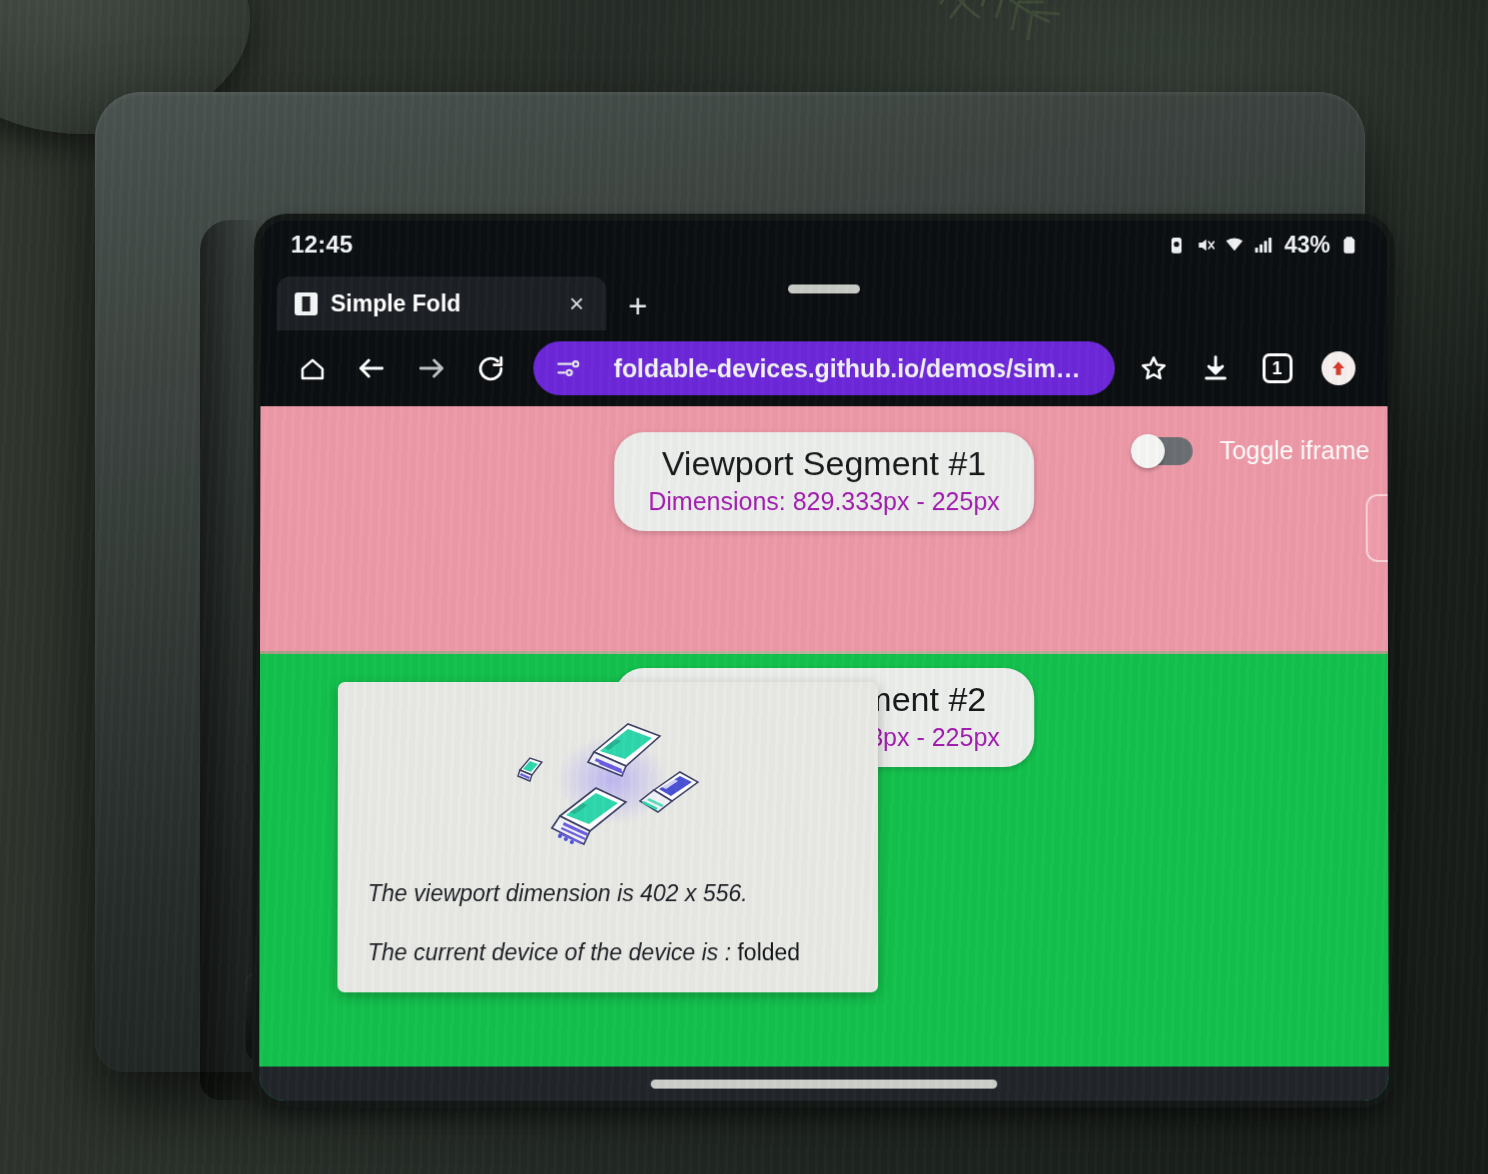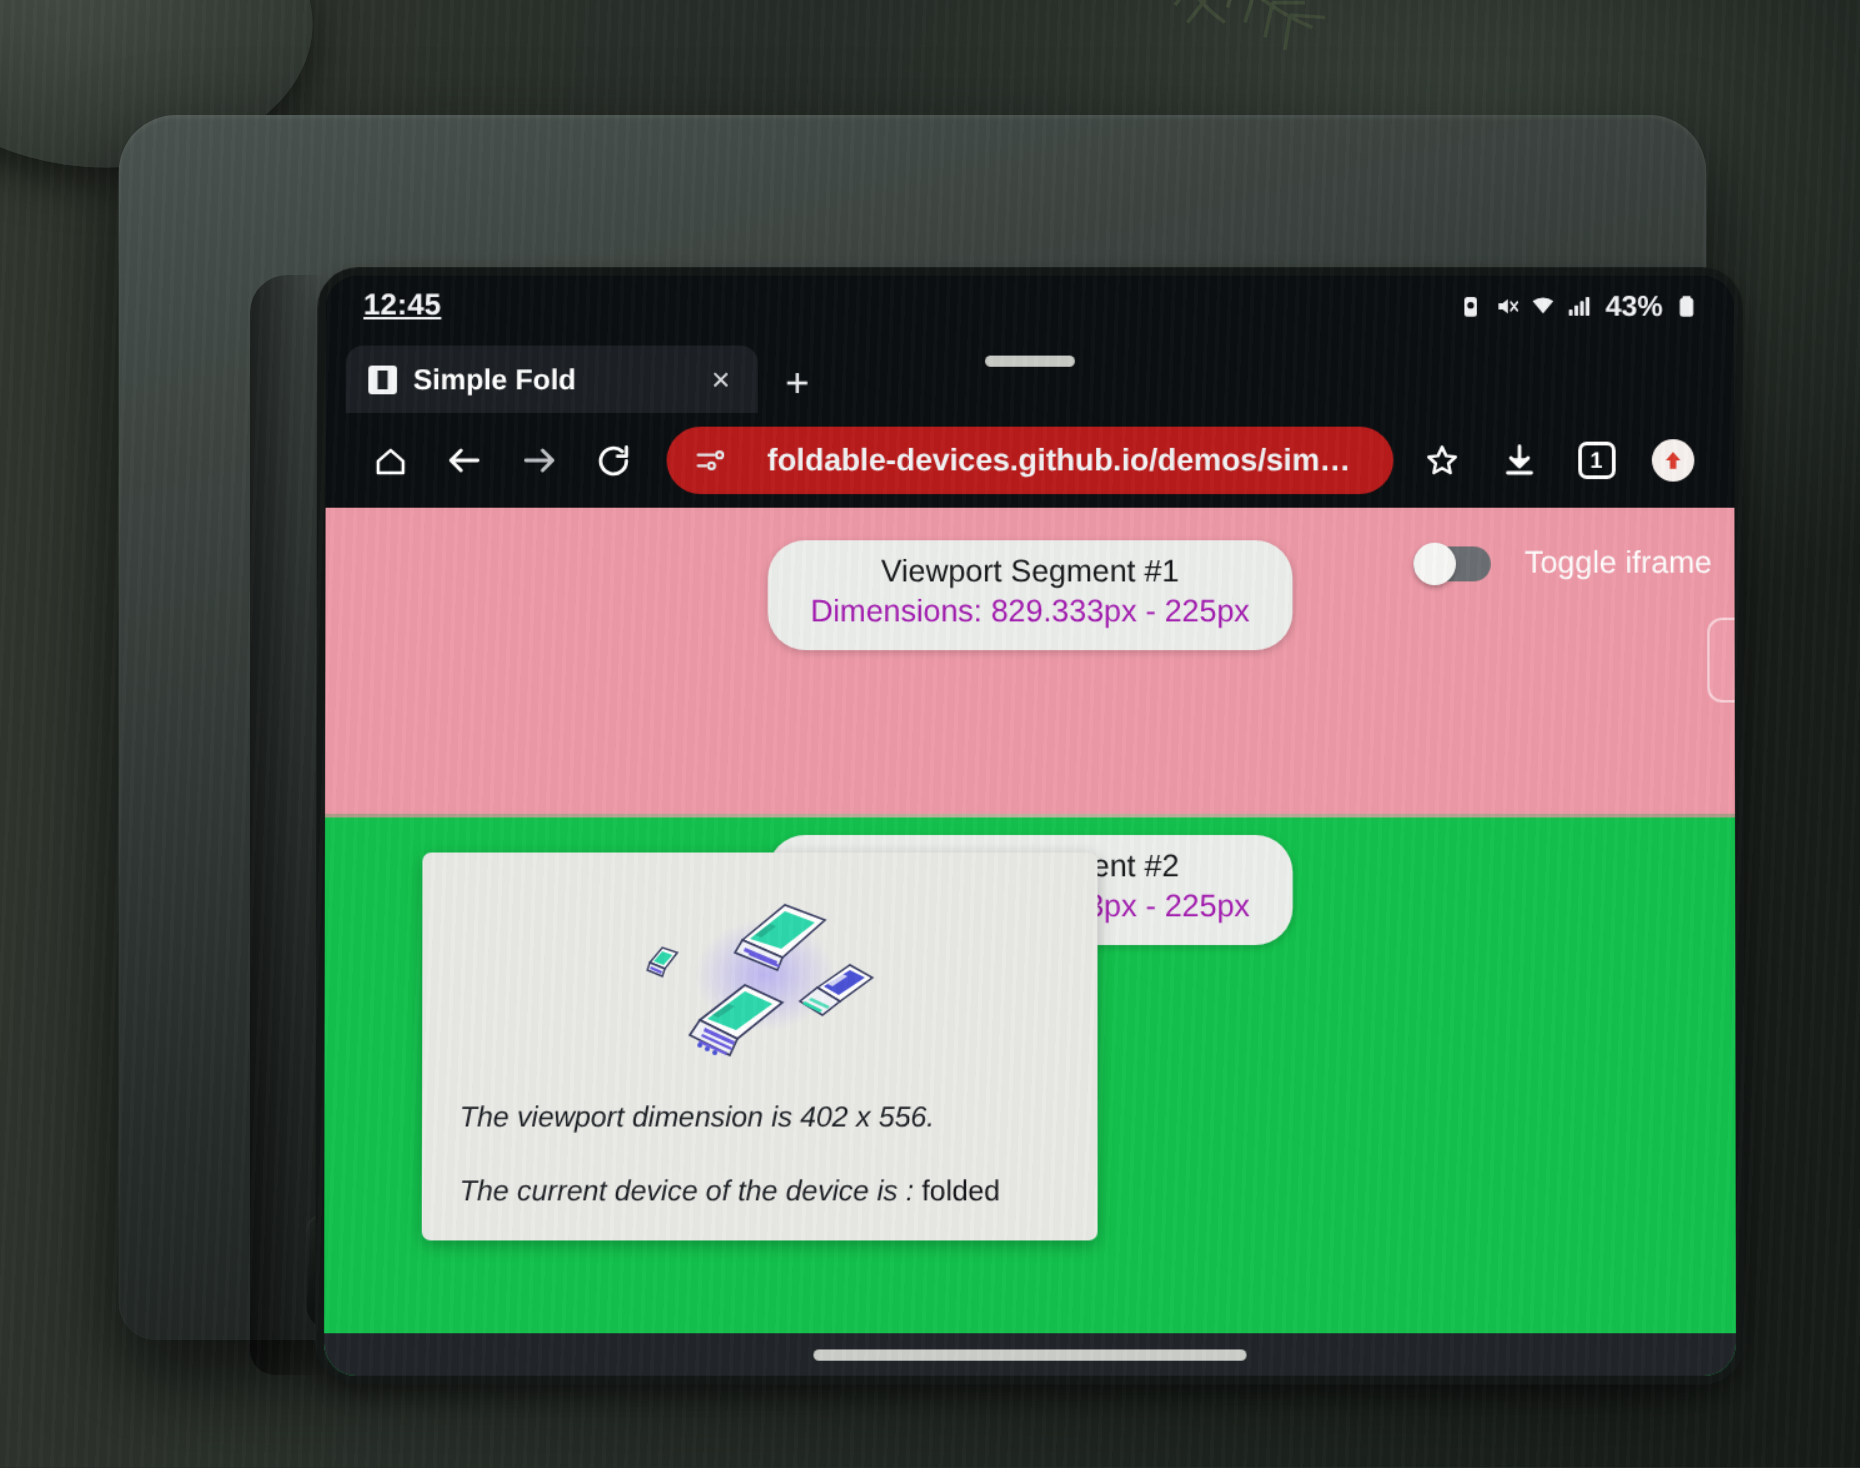--- a/index.html
+++ b/index.html
@@ -75,21 +75,21 @@
   #status-bar {
     position: relative;
     height: 48px;
     background: #0d1013;
     display: flex;
     align-items: center;
     justify-content: space-between;
     padding: 0 28px 0 30px;
     color: #f2f3f5;
   }
-  #status-time { font-size: 24px; font-weight: 700; letter-spacing: .2px; text-decoration: underline; }
+  #status-time { font-size: 24px; font-weight: 700; letter-spacing: .2px; }
   #status-icons { display: flex; align-items: center; gap: 9px; }
   #status-icons .sicon { width: 20px; height: 21px; display:block; }
   #battery-pct { font-size: 23px; font-weight: 700; margin-left: 2px; }
 
   
   #tab-strip {
     position: relative;
     height: 62px;
     background: #0d1013;
     display: flex;
@@ -144,21 +144,21 @@
   }
   .nav-btn {
     width: 60px; height: 56px;
     display:flex; align-items:center; justify-content:center;
     color: #fff;
   }
   #omnibox {
     flex: 1 1 auto;
     height: 54px;
     margin: 0 8px 0 12px;
-    background: #b91c1c;
+    background: #6d28d9;
     border-radius: 27px;
     display: flex;
     align-items: center;
     padding: 0 20px 0 22px;
     gap: 33px;
     overflow: hidden;
   }
   #omnibox-url {
     color: #f1f2f4;
     font-size: 25px;
@@ -214,21 +214,21 @@
     left: 50%;
     transform: translateX(-50%);
     background: #eceeec;
     border-radius: 30px;
     padding: 10px 34px 14px;
     text-align: center;
     box-shadow: 0 2px 6px rgba(0,0,0,0.18);
     min-width: 372px;
   }
   .seg-pill .line1 {
-    font-size: 25px; color: #16181a; font-weight: 400;
+    font-size: 34px; color: #16181a; font-weight: 400;
     line-height: 1.25;
   }
   .seg-pill .line2 {
     font-size: 25px; color: #a21caf; font-weight: 400;
     line-height: 1.3;
     white-space: nowrap;
   }
   #pill-1 { top: 26px; }
   #pill-2 { top: 14px; }
 

